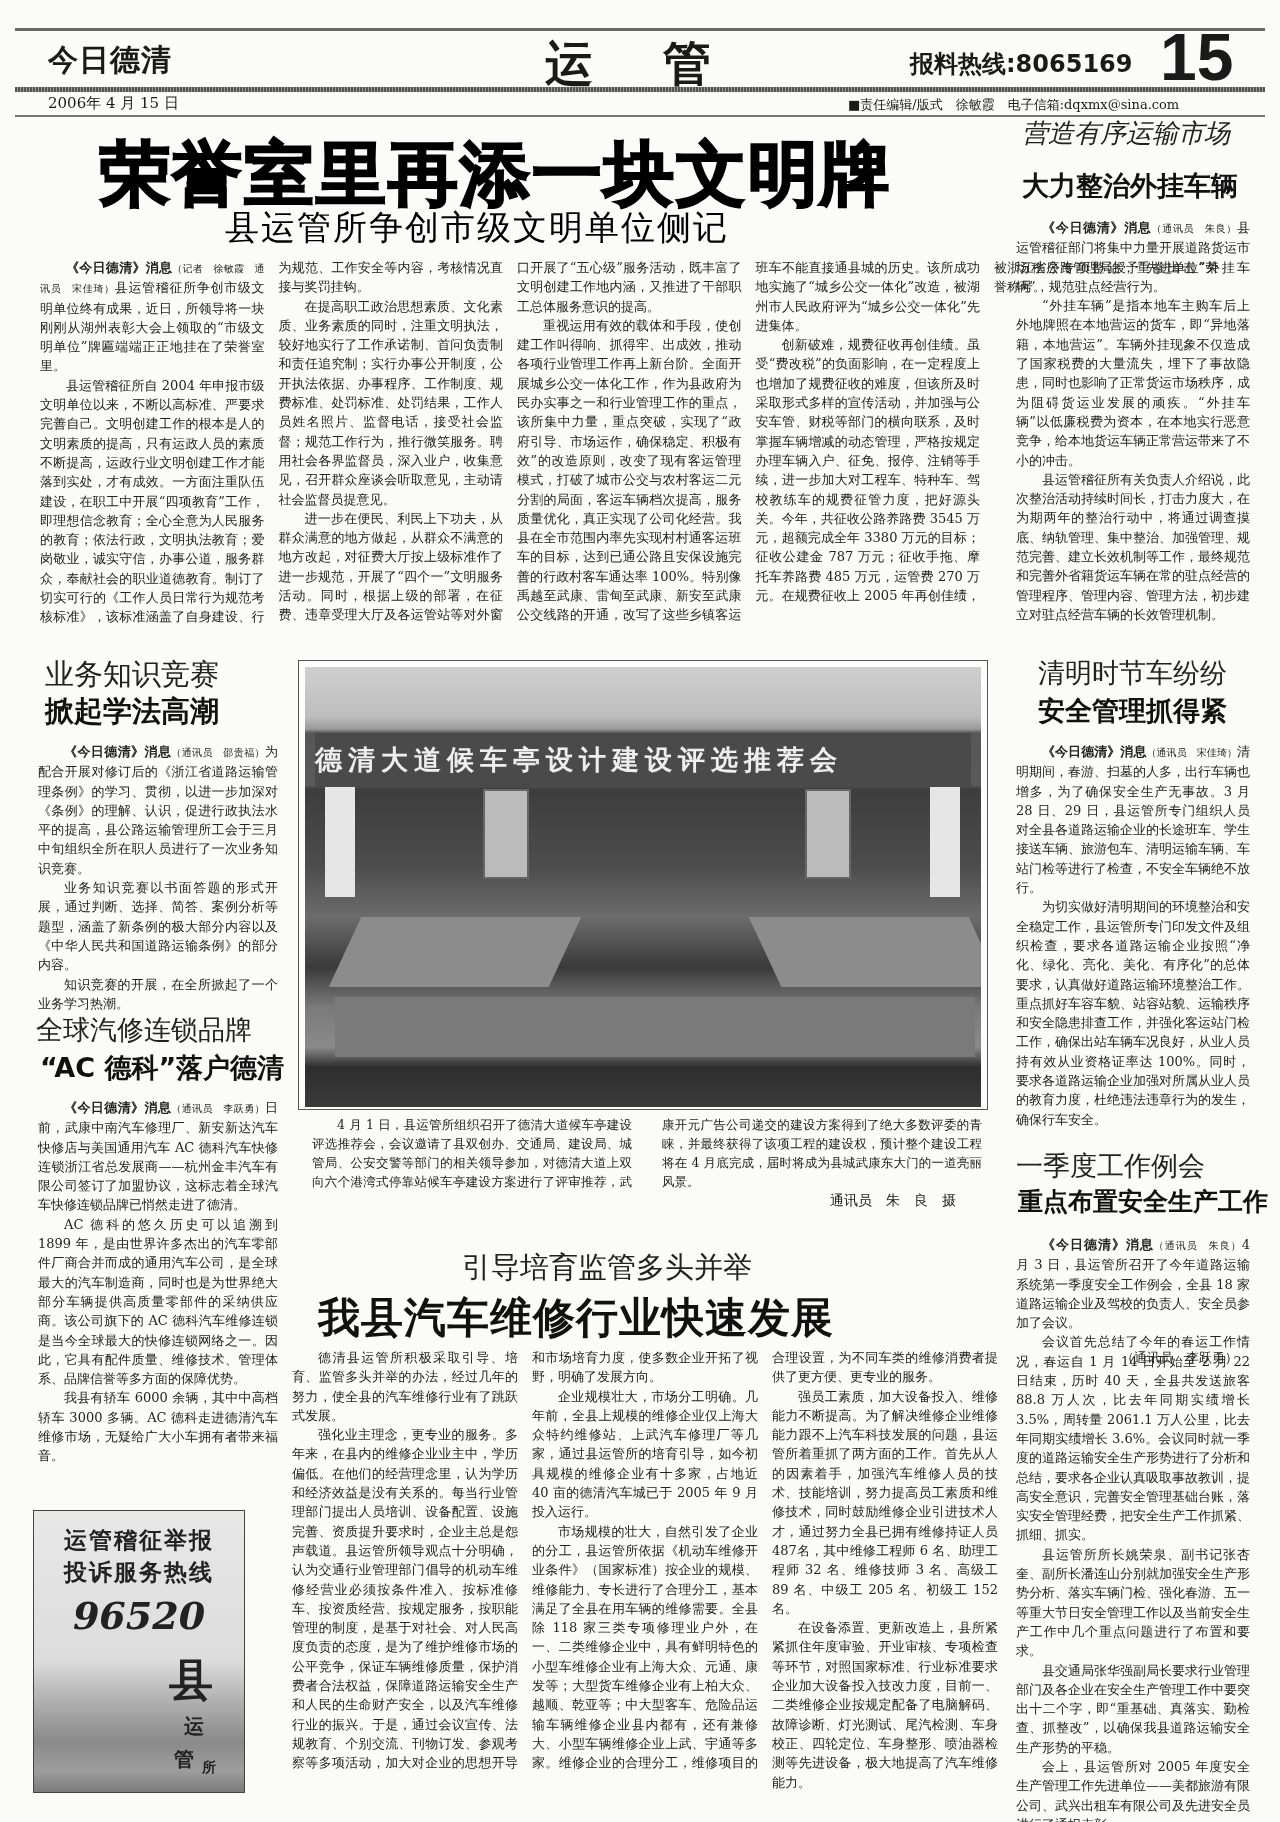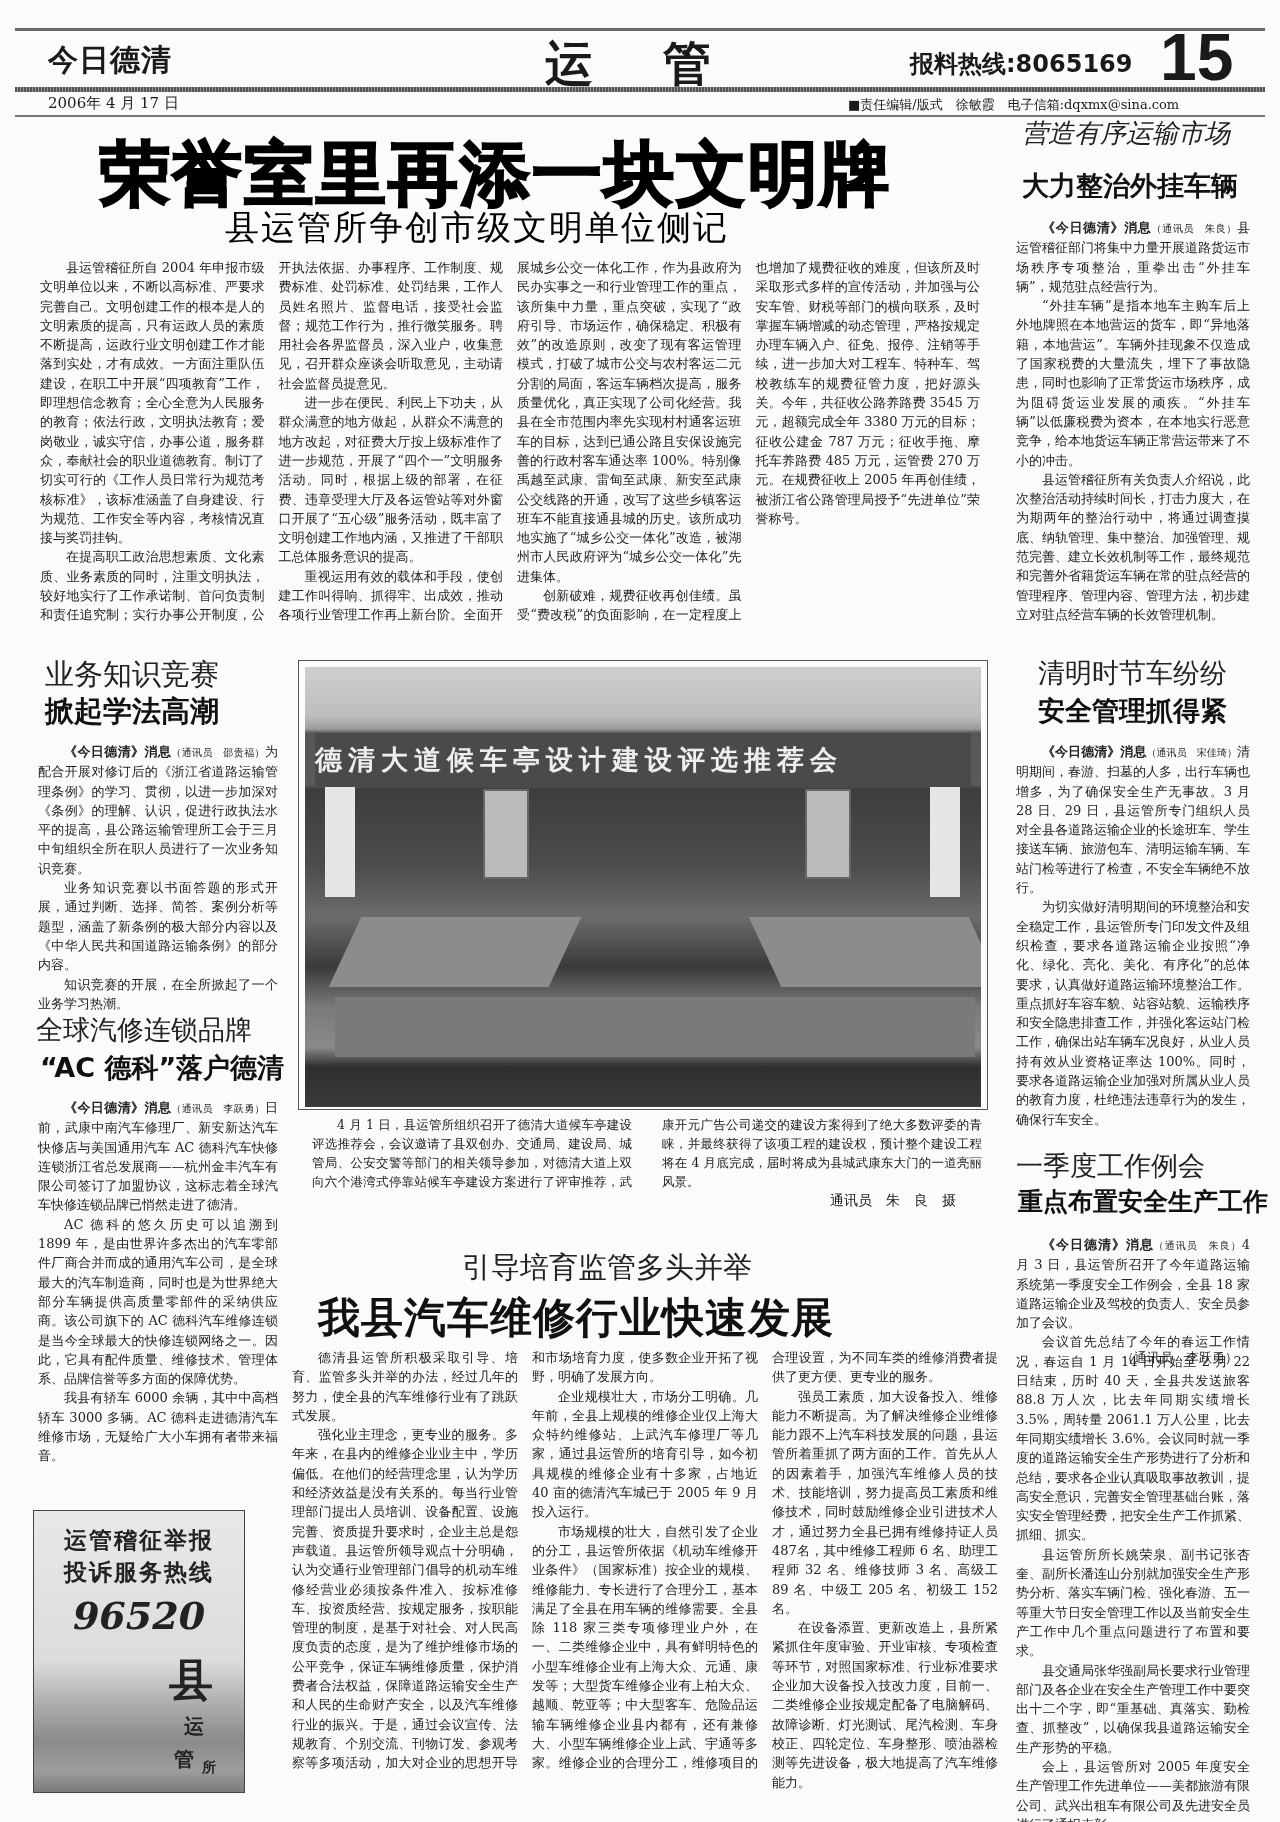--- a/index.html
+++ b/index.html
@@ -61,28 +61,29 @@
 </style>
 </head>
 <body>
 
 <div class="abs rule-top"></div>
 <div class="abs paper-name">今日德清</div>
 <div class="abs section-name">运管</div>
 <div class="abs hotline">报料热线:8065169</div>
 <div class="abs page-no">15</div>
 <div class="abs rule-mid"></div>
-<div class="abs date">2006年 4 月 17 日</div>
+<div class="abs date">2006年 4 月 15 日</div>
 <div class="abs editor">■责任编辑/版式　徐敏霞　电子信箱:dqxmx@sina.com</div>
 <div class="abs rule-bot"></div>
 
 <div class="abs headline-main">荣誉室里再添一块文明牌</div>
 <div class="abs subhead-main">县运管所争创市级文明单位侧记</div>
 
 <div class="col" style="left:40px; top:258px; width:940px; height:385px; column-count:4; column-gap:14px; column-fill:auto;">
+  <p><span class="lead">《今日德清》消息</span><span class="small">（记者　徐敏霞　通讯员　宋佳琦）</span><span>县运管稽征所争创市级文明单位终有成果，近日，所领导将一块刚刚从湖州表彰大会上领取的“市级文明单位”牌匾端端正正地挂在了荣誉室里。</span></p>
   <p>县运管稽征所自 2004 年申报市级文明单位以来，不断以高标准、严要求完善自己。文明创建工作的根本是人的文明素质的提高，只有运政人员的素质不断提高，运政行业文明创建工作才能落到实处，才有成效。一方面注重队伍建设，在职工中开展“四项教育”工作，即理想信念教育；全心全意为人民服务的教育；依法行政，文明执法教育；爱岗敬业，诚实守信，办事公道，服务群众，奉献社会的职业道德教育。制订了切实可行的《工作人员日常行为规范考核标准》，该标准涵盖了自身建设、行为规范、工作安全等内容，考核情况直接与奖罚挂钩。</p>
   <p>在提高职工政治思想素质、文化素质、业务素质的同时，注重文明执法，较好地实行了工作承诺制、首问负责制和责任追究制；实行办事公开制度，公开执法依据、办事程序、工作制度、规费标准、处罚标准、处罚结果，工作人员姓名照片、监督电话，接受社会监督；规范工作行为，推行微笑服务。聘用社会各界监督员，深入业户，收集意见，召开群众座谈会听取意见，主动请社会监督员提意见。</p>
   <p>进一步在便民、利民上下功夫，从群众满意的地方做起，从群众不满意的地方改起，对征费大厅按上级标准作了进一步规范，开展了“四个一”文明服务活动。同时，根据上级的部署，在征费、违章受理大厅及各运管站等对外窗口开展了“五心级”服务活动，既丰富了文明创建工作地内涵，又推进了干部职工总体服务意识的提高。</p>
   <p>重视运用有效的载体和手段，使创建工作叫得响、抓得牢、出成效，推动各项行业管理工作再上新台阶。全面开展城乡公交一体化工作，作为县政府为民办实事之一和行业管理工作的重点，该所集中力量，重点突破，实现了“政府引导、市场运作，确保稳定、积极有效”的改造原则，改变了现有客运管理模式，打破了城市公交与农村客运二元分割的局面，客运车辆档次提高，服务质量优化，真正实现了公司化经营。我县在全市范围内率先实现村村通客运班车的目标，达到已通公路且安保设施完善的行政村客车通达率 100%。特别像禹越至武康、雷甸至武康、新安至武康公交线路的开通，改写了这些乡镇客运班车不能直接通县城的历史。该所成功地实施了“城乡公交一体化”改造，被湖州市人民政府评为“城乡公交一体化”先进集体。</p>
   <p>创新破难，规费征收再创佳绩。虽受“费改税”的负面影响，在一定程度上也增加了规费征收的难度，但该所及时采取形式多样的宣传活动，并加强与公安车管、财税等部门的横向联系，及时掌握车辆增减的动态管理，严格按规定办理车辆入户、征免、报停、注销等手续，进一步加大对工程车、特种车、驾校教练车的规费征管力度，把好源头关。今年，共征收公路养路费 3545 万元，超额完成全年 3380 万元的目标；征收公建金 787 万元；征收手拖、摩托车养路费 485 万元，运管费 270 万元。在规费征收上 2005 年再创佳绩，被浙江省公路管理局授予“先进单位”荣誉称号。</p>
 </div>
 
 <div class="h-light" style="left:1022px; top:116px; font-size:26px;font-style:italic;">营造有序运输市场</div>
 <div class="h-bold" style="left:1022px; top:168px; font-size:27px;">大力整治外挂车辆</div>
 <div class="col" style="left:1016px; top:218px; width:234px;">

